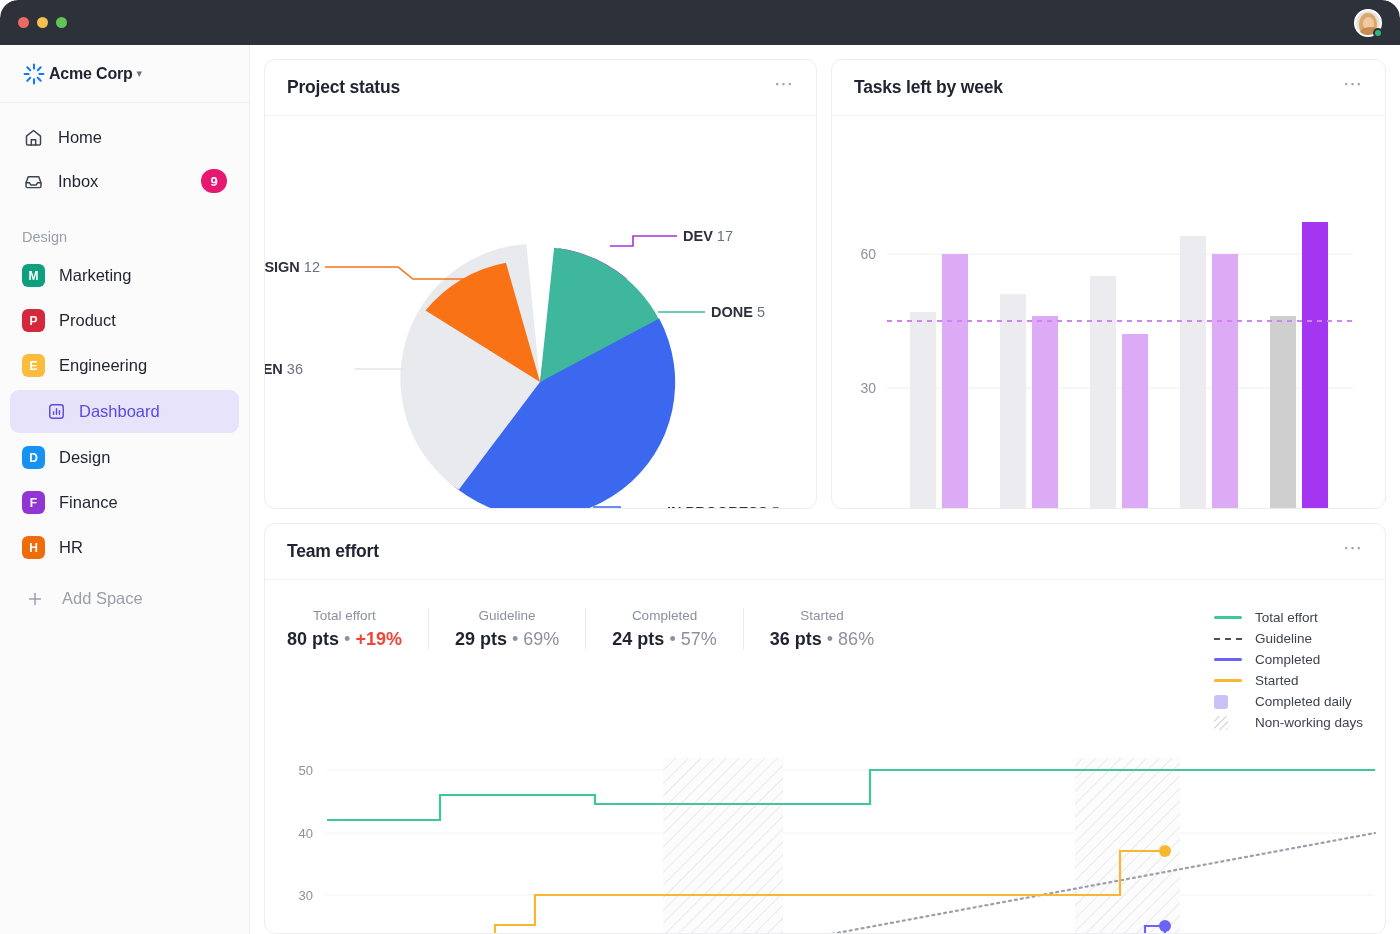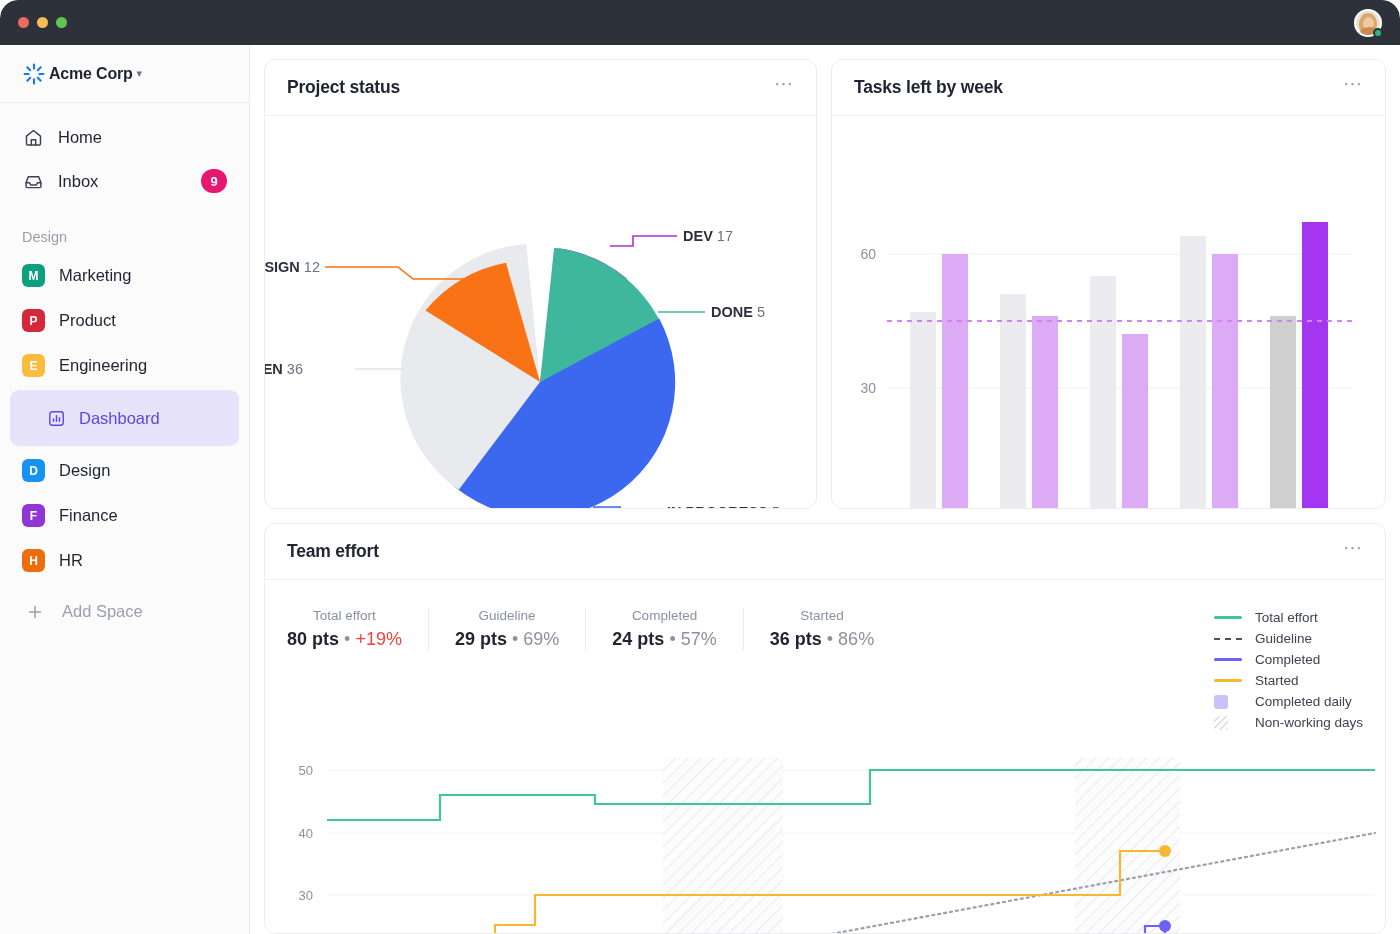--- a/index.html
+++ b/index.html
@@ -99,21 +99,21 @@
     font-size: 16.5px; color: #1f2430;
   }
   .sq {
     width: 23px; height: 23px; flex: 0 0 23px;
     border-radius: 6px;
     color: #fff; font-size: 12px; font-weight: 700;
     display: flex; align-items: center; justify-content: center;
   }
   .sub-item {
     display: flex; align-items: center; gap: 13px;
-    height: 56px; margin: 2px 0;
+    height: 43px; margin: 2px 0;
     padding: 0 12px 0 36px;
     border-radius: 9px; cursor: pointer;
     font-size: 16.5px;
   }
   .sub-item.active { background: #e6e3fb; color: #5b4ae0; font-weight: 500; }
   .add-space {
     display: flex; align-items: center; gap: 16px;
     height: 45px; margin: 6px 10px 0 10px; padding: 0 14px;
     color: #9aa0ab; font-size: 16.5px; cursor: pointer; border-radius: 9px;
   }
@@ -153,21 +153,21 @@
   
   .stats {
     display: flex; align-items: flex-start;
     padding: 20px 22px 10px 22px;
   }
   .stat { padding-right: 26px; }
   .stat + .stat { border-left: 1px solid #ebebef; padding-left: 26px; }
   .stat-label { font-size: 13.5px; color: #8b919d; margin-bottom: 6px; }
   .stat-value { font-size: 18px; font-weight: 700; color: #1f2430; }
   .stat-value .sub { color: #8b919d; font-weight: 400; }
-  .stat-value .up { color: #f04438; font-weight: 400; }
+  .stat-value .up { color: #f04438; font-weight: 700; }
   .legend {
     margin-left: auto; padding-left: 20px;
     display: flex; flex-direction: column; gap: 6px;
     padding-top: 2px;
   }
   .leg-row { display: flex; align-items: center; gap: 11px; font-size: 13.5px; color: #3d434f; }
   .leg-key { width: 30px; height: 14px; flex: 0 0 30px; display: flex; align-items: center; }
   .leg-line { width: 28px; height: 2.5px; border-radius: 2px; }
   .leg-dash {
     width: 28px; height: 0; border-top: 2.5px dashed #4a5160;

